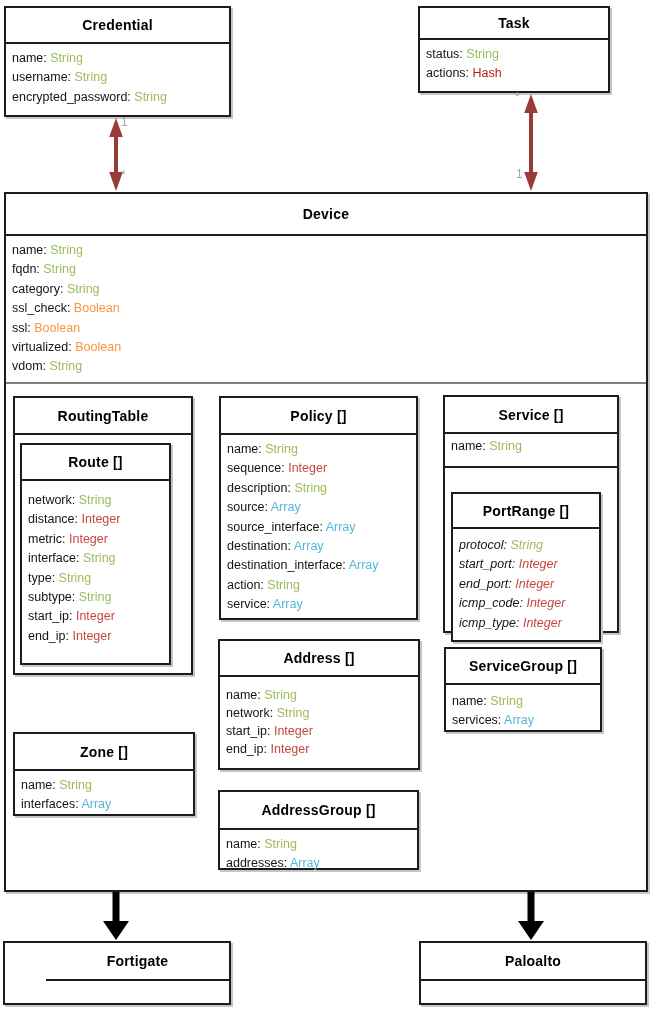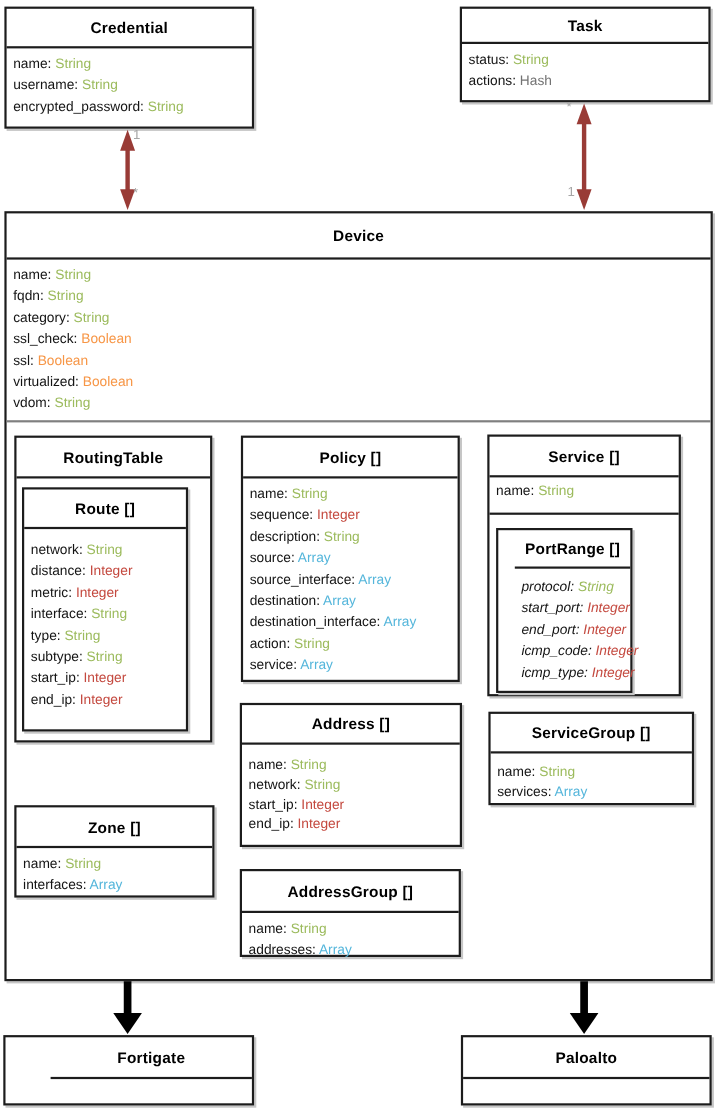--- a/index.html
+++ b/index.html
@@ -98,53 +98,53 @@
       </div>
   </div>
 
   <div class="cls" style="left:443px;top:395px;width:176px;height:238px;">
     <div class="title" style="height:37px;">Service []</div>
     <div class="attrs sep" style="height:29px;padding-top:3px;padding-bottom:0;">
         <div class="attr"><span class="aname">name: </span><span class="atype" style="color: rgb(156, 187, 93);">String</span></div>
       </div>
   </div>
 
-  <div class="cls" style="left:451px;top:480px;width:124px;height:150px;padding-left:15px;">
+  <div class="cls" style="left:451px;top:492px;width:150px;height:150px;">
     <div class="title" style="height:35px;">PortRange []</div>
     <div class="attrs" style="padding-top:7px;font-style:italic;">
         <div class="attr"><span class="aname">protocol: </span><span class="atype" style="color: rgb(156, 187, 93);">String</span></div>
         <div class="attr"><span class="aname">start_port: </span><span class="atype" style="color: rgb(196, 73, 63);">Integer</span></div>
         <div class="attr"><span class="aname">end_port: </span><span class="atype" style="color: rgb(196, 73, 63);">Integer</span></div>
         <div class="attr"><span class="aname">icmp_code: </span><span class="atype" style="color: rgb(196, 73, 63);">Integer</span></div>
         <div class="attr"><span class="aname">icmp_type: </span><span class="atype" style="color: rgb(196, 73, 63);">Integer</span></div>
       </div>
   </div>
 
-  <div class="cls" style="left:444px;top:647px;width:187px;height:85px;">
+  <div class="cls" style="left:444px;top:647px;width:158px;height:85px;">
     <div class="title" style="height:36px;">ServiceGroup []</div>
     <div class="attrs" style="padding-top:7px;">
         <div class="attr"><span class="aname">name: </span><span class="atype" style="color: rgb(156, 187, 93);">String</span></div>
         <div class="attr"><span class="aname">services: </span><span class="atype" style="color: rgb(85, 182, 219);">Array</span></div>
       </div>
   </div>
 
   <div class="cls" style="left:4px;top:6px;width:227px;height:111px;">
     <div class="title" style="height:36px;">Credential</div>
     <div class="attrs">
         <div class="attr"><span class="aname">name: </span><span class="atype" style="color: rgb(156, 187, 93);">String</span></div>
         <div class="attr"><span class="aname">username: </span><span class="atype" style="color: rgb(156, 187, 93);">String</span></div>
         <div class="attr"><span class="aname">encrypted_password: </span><span class="atype" style="color: rgb(156, 187, 93);">String</span></div>
       </div>
   </div>
 
-  <div class="cls" style="left:418px;top:6px;width:228px;height:87px;">
+  <div class="cls" style="left:418px;top:6px;width:192px;height:87px;">
     <div class="title" style="height:32px;">Task</div>
     <div class="attrs">
         <div class="attr"><span class="aname">status: </span><span class="atype" style="color: rgb(156, 187, 93);">String</span></div>
-        <div class="attr"><span class="aname">actions: </span><span class="atype" style="color: #737373;">Hash</span></div>
+        <div class="attr"><span class="aname">actions: </span><span class="atype" style="color: #b91c1c;">Hash</span></div>
       </div>
   </div>
 
   <div class="cls" style="left:3px;top:941px;width:228px;height:64px;">
     <div class="title" style="height:38px;margin-left:41px;">Fortigate</div>
     <div class="attrs"></div>
   </div>
 
   <div class="cls" style="left:419px;top:941px;width:228px;height:64px;">
     <div class="title" style="height:38px;">Paloalto</div>

